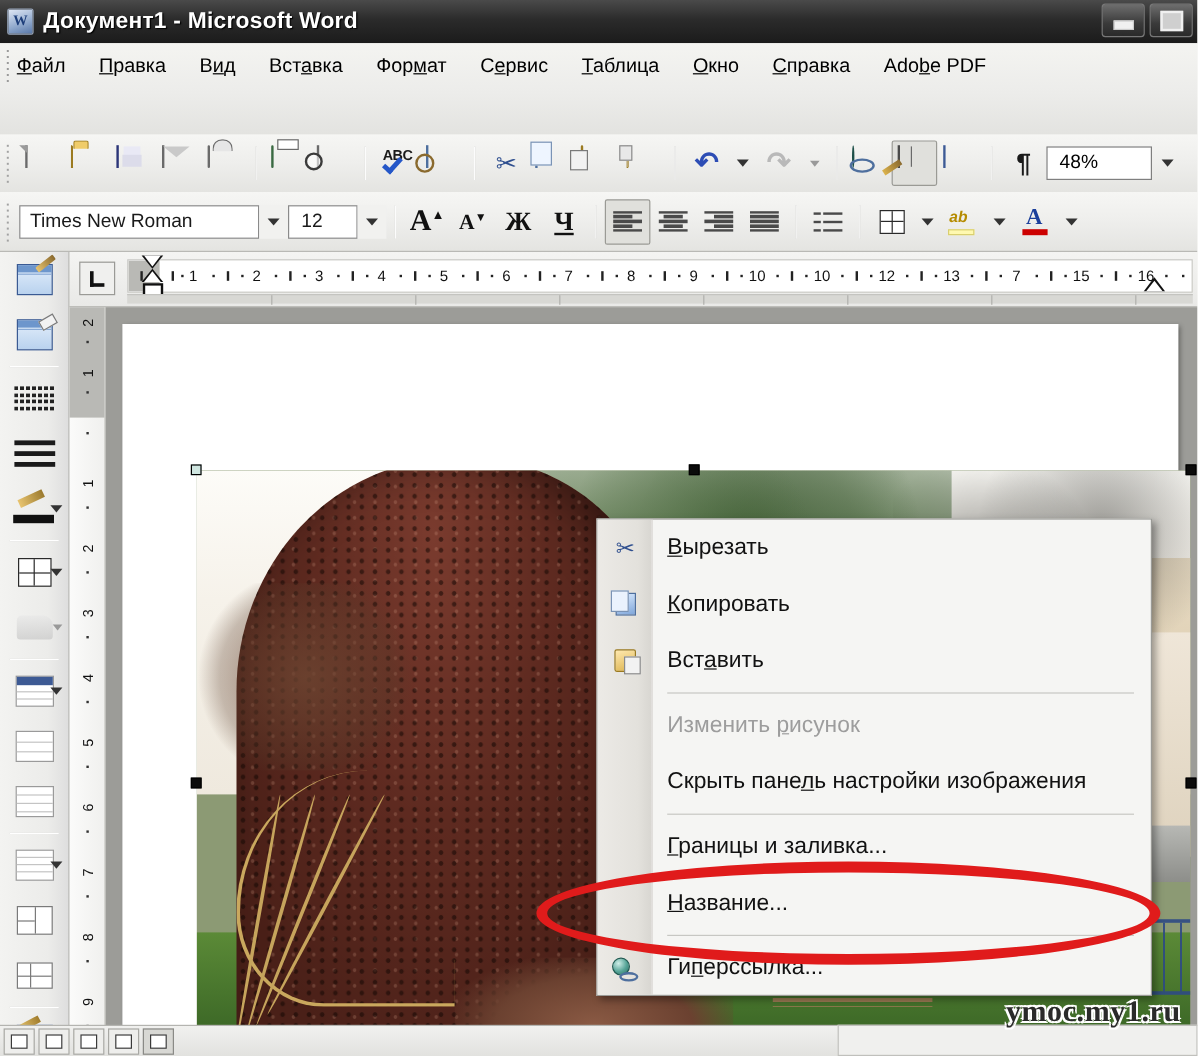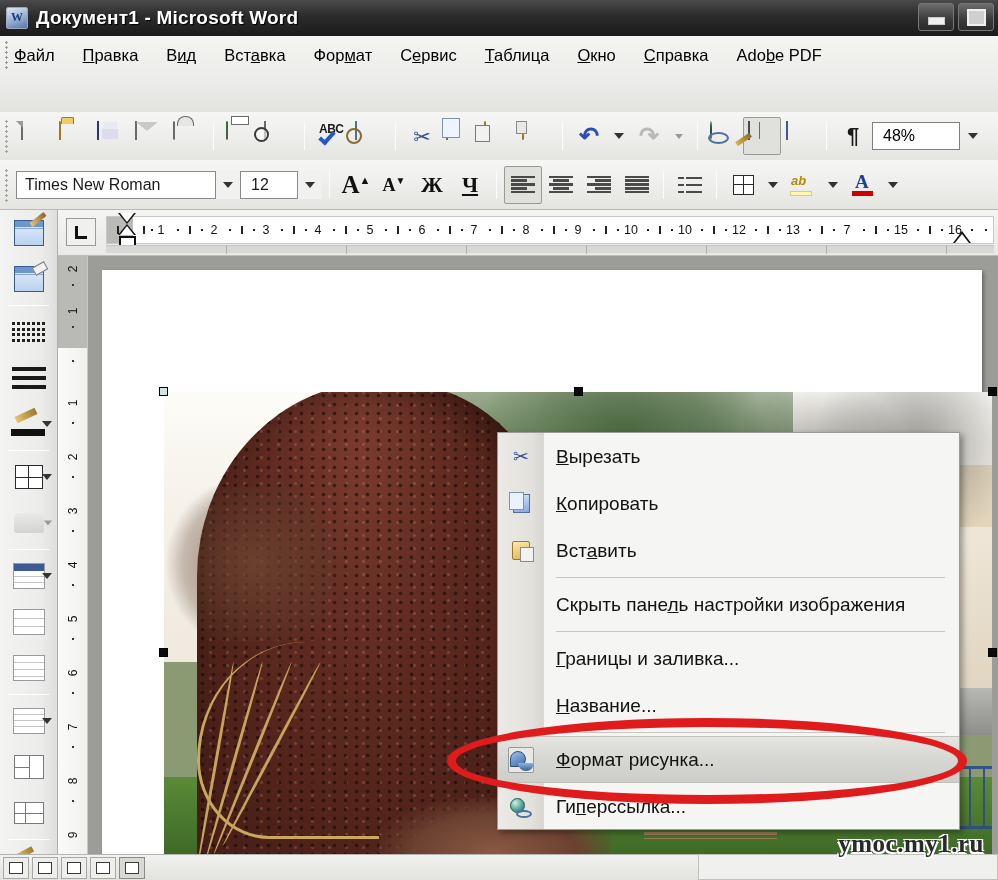--- a/index.html
+++ b/index.html
@@ -1112,44 +1112,38 @@
     </div>
 
     <div class="ctx-item">
       <span class="ctx-ico">
           <span class="ic-ctx-paste"></span>
         </span>
       <span>Вст<span class="u">а</span>вить</span>
     </div>
     <div class="ctx-sep"></div>
 
+    <div class="ctx-item disabled">
+      <span>Изменить <span class="u">р</span>исунок</span>
+    </div>
 
     <div class="ctx-item">
       <span>Скрыть пане<span class="u">л</span>ь настройки изображения</span>
     </div>
     <div class="ctx-sep"></div>
 
     <div class="ctx-item">
       <span><span class="u">Г</span>раницы и заливка...</span>
     </div>
 
     <div class="ctx-item">
       <span><span class="u">Н</span>азвание...</span>
     </div>
     <div class="ctx-sep"></div>
 
-    <div class="ctx-item highlight">
-      <span class="ctx-ico framed">
-          <span class="ic-ctx-format">
-            <span class="blue"></span>
-            <span class="tail"></span>
-          </span>
-        </span>
-      <span><span class="u">Ф</span>ормат рисунка...</span>
-    </div>
 
     <div class="ctx-item">
       <span class="ctx-ico">
           <span class="ic-ctx-link">
             <span class="globe"></span>
             <span class="chain"></span>
           </span>
         </span>
       <span>Ги<span class="u">п</span>ерссылка...</span>
     </div>

